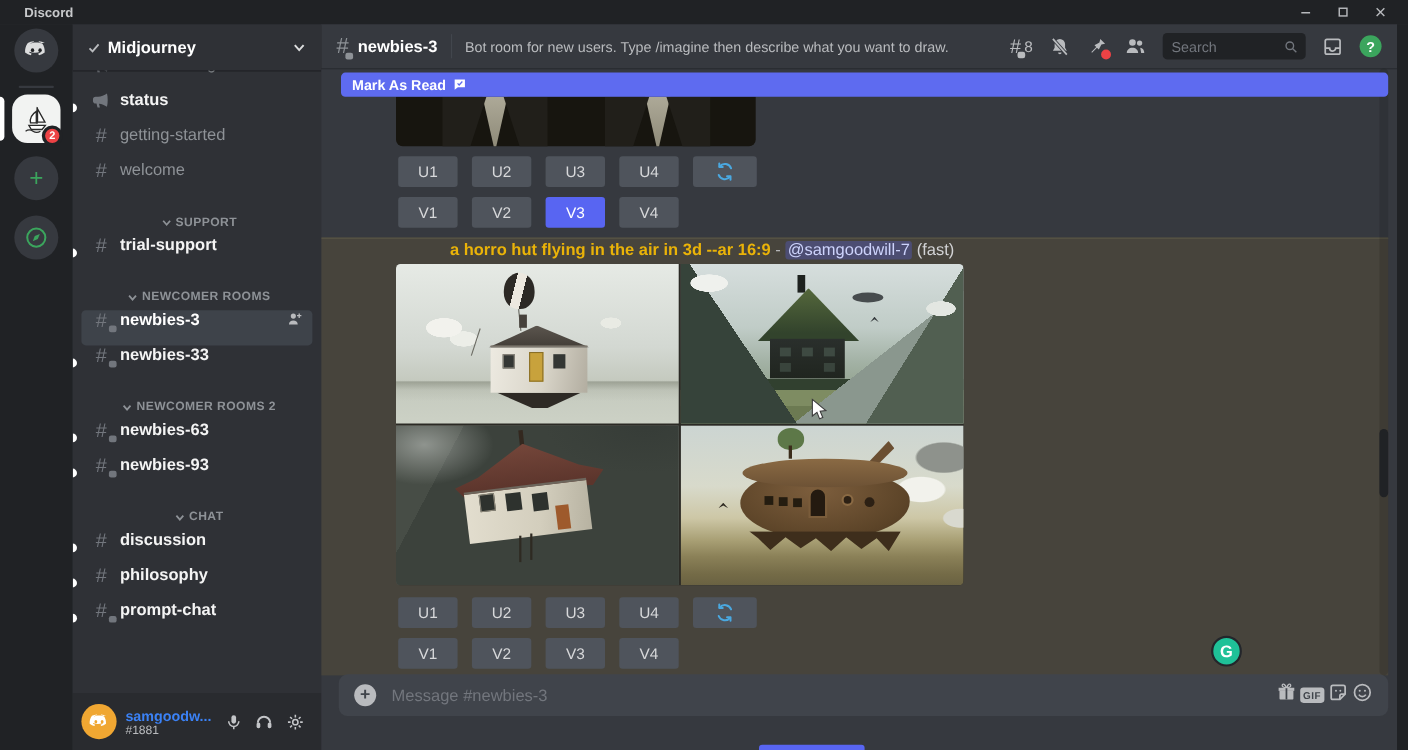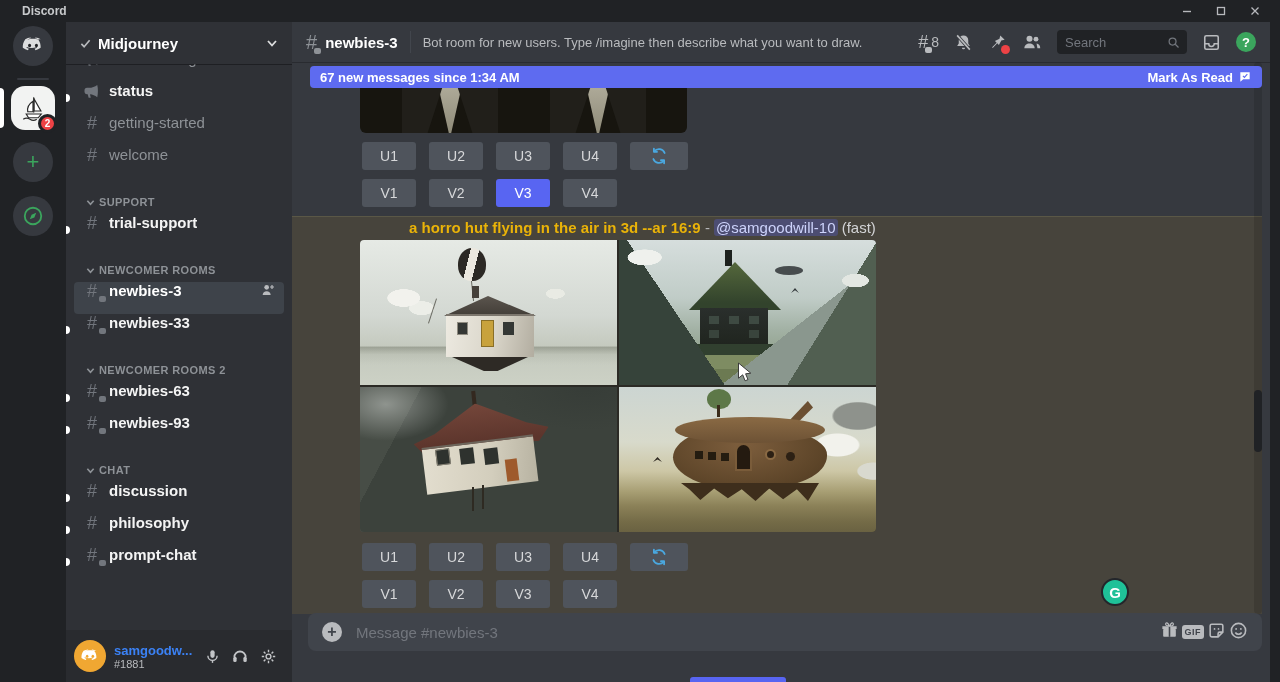--- a/index.html
+++ b/index.html
@@ -38,22 +38,22 @@
   .chrow { height:32px; display:flex; align-items:flex-start; margin:0 8px; padding:0 8px; border-radius:4px;
     color:#8e9297; font-size:15px; gap:7px; position:relative; }
   .chrow .cic { width:20px; display:flex; justify-content:center; color:#72767d; flex:none; }
   .hashg { font-size:18px; font-weight:500; line-height:1; }
   .hash-bub { position:relative; }
   .hash-bub .bub { position:absolute; right:-4px; bottom:-2px; width:7px; height:6px; background:#72767d; border-radius:2px; }
   .chrow.unread { color:#f4f4f4; font-weight:600; }
   .chrow.selected { background:#3e434a; color:#fff; font-weight:600; }
   .chrow .pill { position:absolute; left:-8px; top:12px; width:4px; height:8px; background:#fff; border-radius:0 4px 4px 0; }
   .chrow .row-action { margin-left:auto; color:#b9bbbe; display:flex; }
-  .catrow { height:24px; margin-top:12px; display:flex; align-items:center; padding-left:20px;
-    color:#8e9297; font-size:11px; font-weight:700; letter-spacing:.4px; gap:4px; }
+  .catrow { height:24px; margin-top:12px; display:flex; align-items:center; padding-left:4px;
+    color:#8e9297; font-size:11px; font-weight:700; letter-spacing:.4px; gap:4px;justify-content:center; }
   .catrow svg { flex:none; }
   .label-ell { white-space:nowrap; overflow:hidden; text-overflow:ellipsis; }
 
   
   .user-panel { position:absolute; left:0; bottom:0; width:226px; height:52px; background:#292b2f;
     display:flex; align-items:center; padding:0 8px; z-index:6; }
   .avatar { width:32px; height:32px; border-radius:50%; background:#f0a732; display:flex; align-items:center; justify-content:center; flex:none; }
   .user-meta { margin-left:8px; width:84px; }
   .user-name { color:#3b82f6; font-size:13px; font-weight:700; white-space:nowrap; overflow:hidden; }
   .user-tag { color:#b9bbbe; font-size:11px; }
@@ -481,21 +481,20 @@
           <svg width="19" height="19" viewBox="0 0 24 24" fill="none" stroke="currentColor" stroke-width="2">
               <rect x="3.5" y="3.5" width="17" height="17" rx="2"></rect>
               <path d="M3.5 13.5h5a3.5 3.5 0 0 0 7 0h5"></path>
             </svg>
         </span>
         <span class="help-circle">?</span>
       </div>
     </div>
 
     <div class="banner">
-      <span class="banner-text">67 new messages since 1:34 AM</span>
       <span class="banner-action">
         <span>Mark As Read</span>
         <svg width="14" height="14" viewBox="0 0 24 24" fill="#fff">
             <path d="M4 4h16v12H9l-5 4z"></path>
             <path d="M8.5 10l2.5 2.5 5-5.5" fill="none" stroke="#5e6bf0" stroke-width="2"></path>
           </svg>
       </span>
     </div>
 
     <div class="prev-img">
@@ -528,21 +527,21 @@
     <div class="btn-row" style="left:70px; top:157px;">
       <button class="mj-btn">V1</button>
       <button class="mj-btn">V2</button>
       <button class="mj-btn active">V3</button>
       <button class="mj-btn">V4</button>
     </div>
 
     <div class="prompt-line">
       <span class="prompt-bold">a horro hut flying in the air in 3d --ar 16:9</span>
       <span class="prompt-dash"> <span>-</span> </span>
-      <span class="mention">@samgoodwill-10</span>
+      <span class="mention">@samgoodwill-7</span>
       <span class="prompt-mode"> <span>(fast)</span></span>
     </div>
 
     <div class="img-grid">
       <div class="quad q-tl">
         <div class="art tl-string1"></div>
         <div class="art tl-string2"></div>
         <div class="art tl-balloon"></div>
         <div class="art tl-chimney"></div>
         <div class="art tl-roof"></div>

